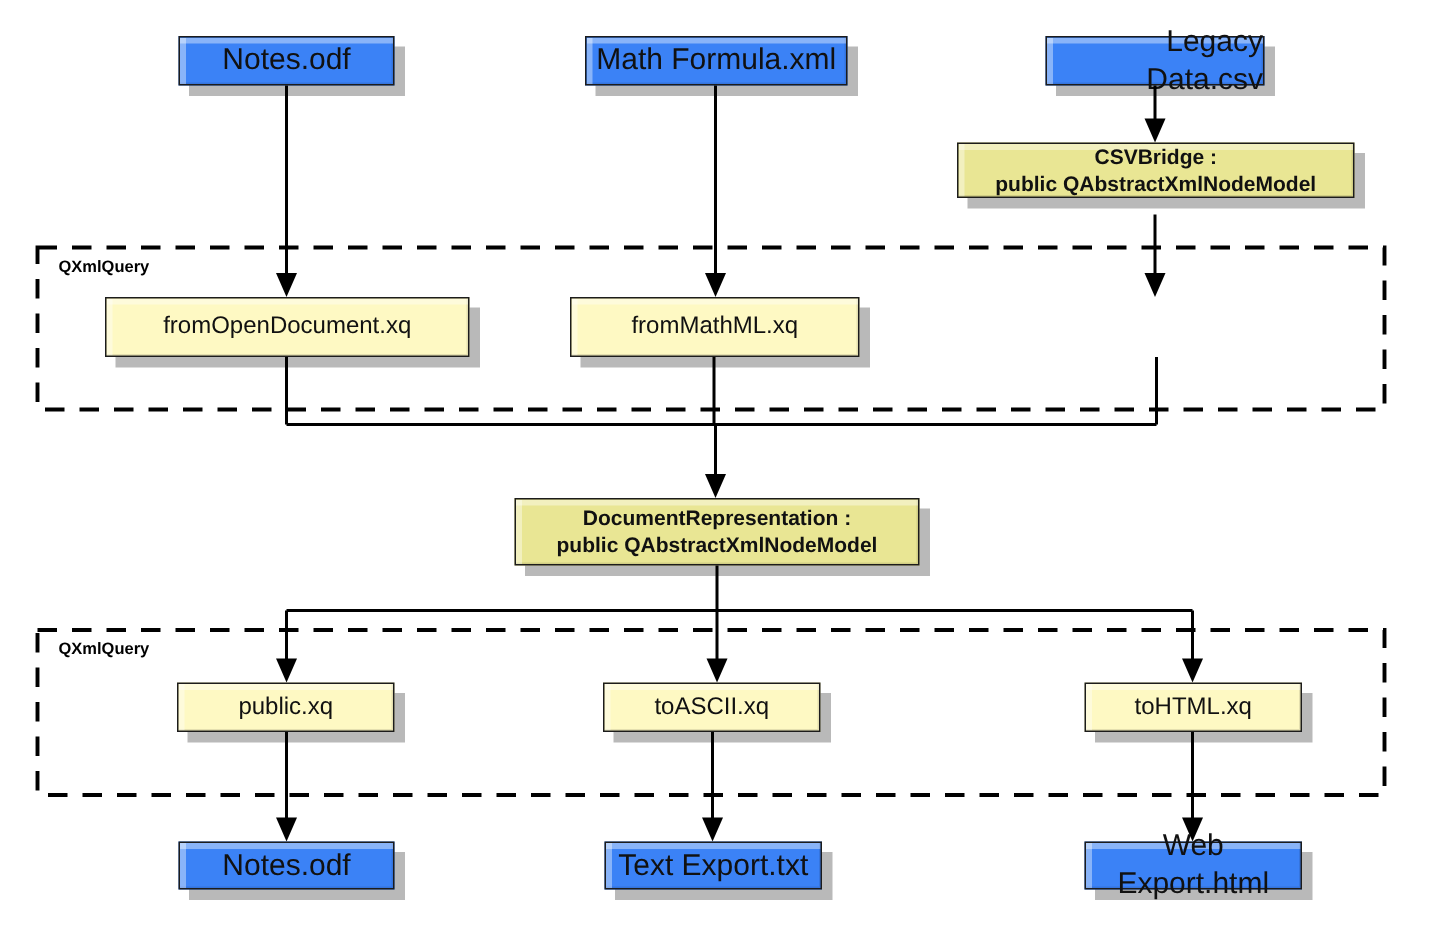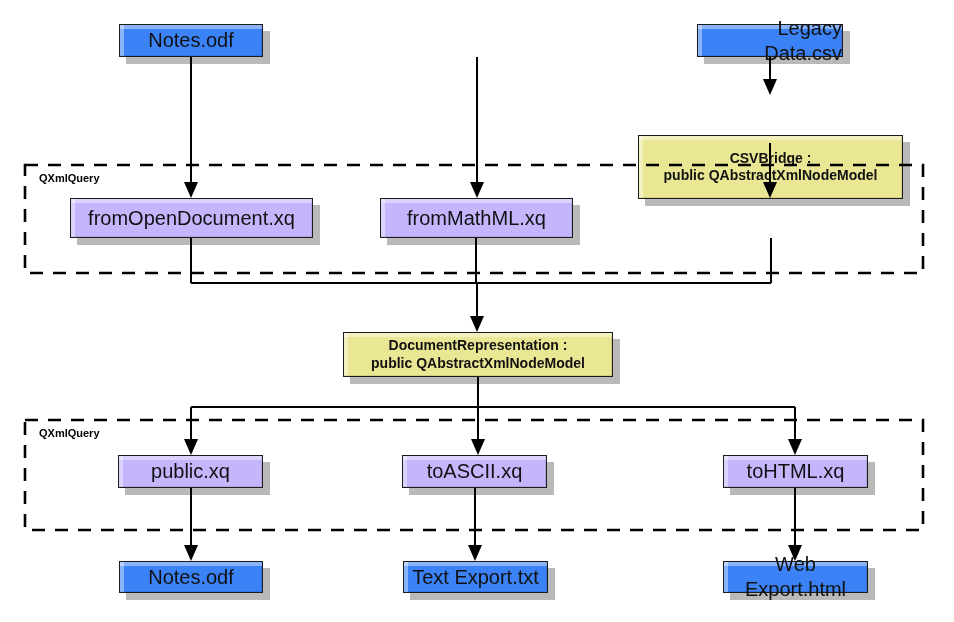--- a/index.html
+++ b/index.html
@@ -10,21 +10,21 @@
   .node{
     position:absolute;box-sizing:border-box;border:1px solid #1c1c1c;
     display:flex;flex-direction:column;align-items:center;justify-content:center;
     text-align:center;line-height:1.25;
     box-shadow:7px 7px 0 0 #b9b9b9,
                inset 0 4px 0 0 rgba(255,255,255,0.40),
                inset 4px 0 0 0 rgba(255,255,255,0.40),
                inset -1px -1px 0 0 rgba(0,0,0,0.10);
   }
   .file  {background:#3b82f6;font-size:20px;}
-  .query {background:#c4b5fd;font-size:20px;}
+  .query {background:#fef9c3;font-size:16px;}
   .class {background:#e9e694;font-size:14px;font-weight:bold;}
   .container-label{
     position:absolute;font-size:11px;font-weight:bold;color:#000;
   }
   svg.wires{position:absolute;left:0;top:0;pointer-events:none;}
   .edge path{stroke:#000;stroke-width:2;fill:none;}
   .edge polygon{fill:#000;stroke:none;}
   .dashed-box{fill:none;stroke:#000;stroke-width:2.6;stroke-dasharray:13 10;}
 </style>
 </head>
@@ -32,26 +32,29 @@
 
 <div id="canvas">
 
   <div class="container-label" style="left:39px;top:172px;">QXmlQuery</div>
   <div class="container-label" style="left:39px;top:427px;">QXmlQuery</div>
 
   <div class="node file" style="left:119px;top:24px;width:144px;height:33px;">
     <span>Notes.odf</span>
   </div>
 
+  <div class="node file" style="left:390px;top:24px;width:175px;height:33px;">
+    <span>Math Formula.xml</span>
+  </div>
 
   <div class="node file" style="left:697px;top:24px;width:146px;height:33px;text-align:right;">
     <span>Legacy Data.csv</span>
   </div>
 
-  <div class="node class" style="left:638px;top:95px;width:265px;height:64px;margin-top:40px;">
+  <div class="node class" style="left:638px;top:95px;width:265px;height:37px;">
     <span>CSVBridge :</span>
     <span>public QAbstractXmlNodeModel</span>
   </div>
 
   <div class="node query" style="left:70px;top:198px;width:243px;height:40px;">
     <span>fromOpenDocument.xq</span>
   </div>
 
   <div class="node query" style="left:380px;top:198px;width:193px;height:40px;">
     <span>fromMathML.xq</span>

